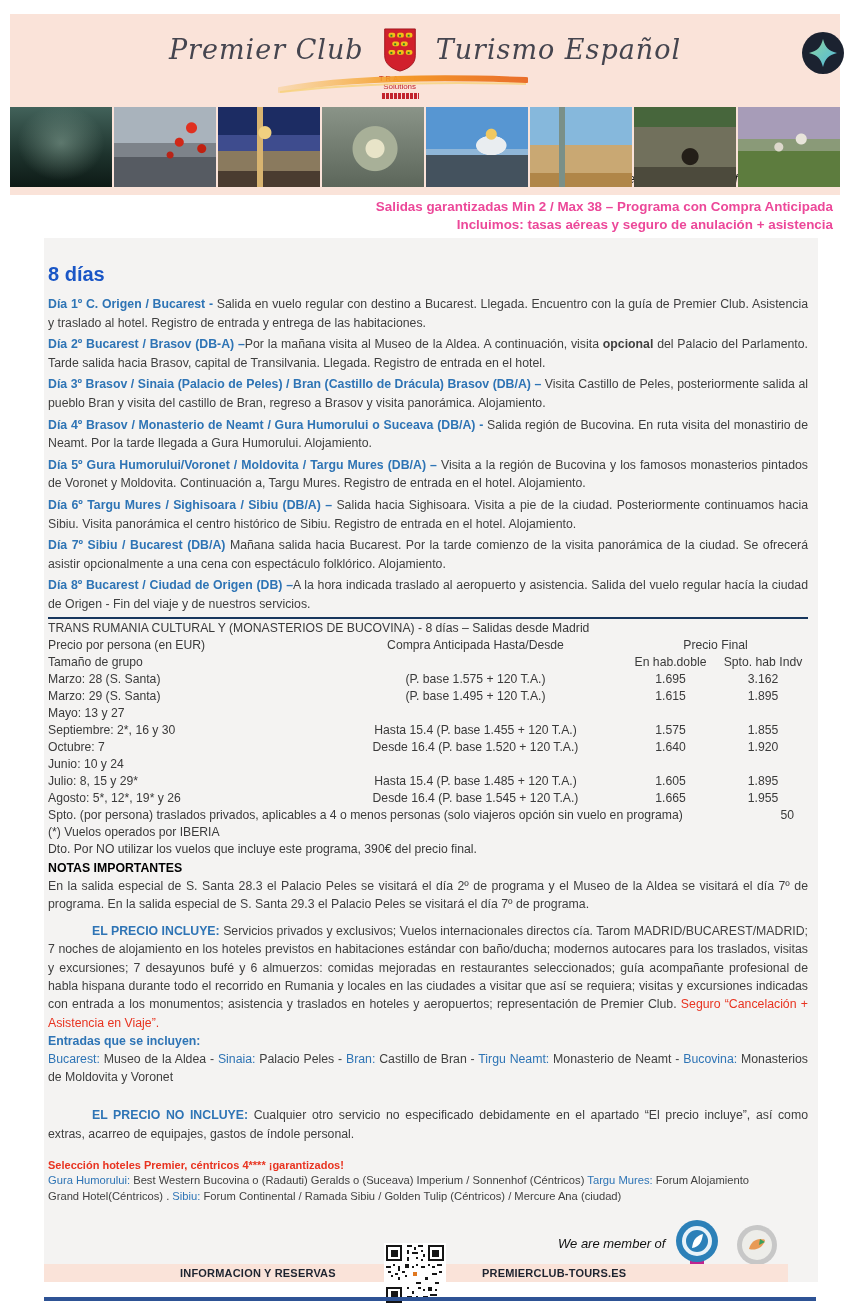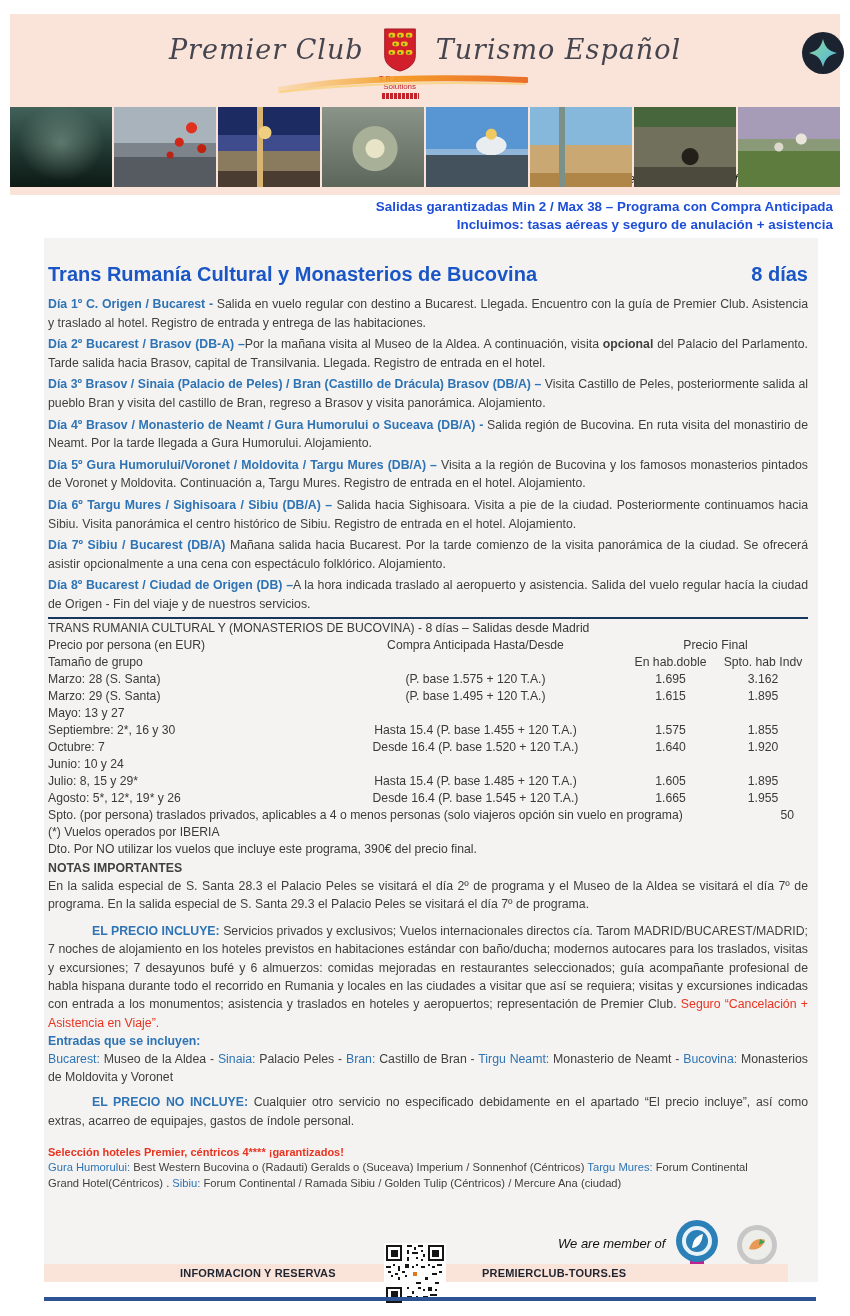--- a/index.html
+++ b/index.html
@@ -40,21 +40,21 @@
   .ph6{background:linear-gradient(90deg,transparent 0 28%,#7a9088 28% 34%,transparent 34%),
        linear-gradient(0deg,#b08648 0 18%,#c9a873 18% 52%,#86b8dc 52% 100%);}
   .ph7{background:radial-gradient(circle at 55% 62%,#241f18 0 8px,transparent 9px),
        linear-gradient(180deg,#47663c 0 25%,#71705c 25% 75%,#4c4a3c 75% 100%);}
   .ph8{background:radial-gradient(circle at 62% 40%,#e8e4da 0 5px,transparent 6px),
        radial-gradient(circle at 40% 50%,#ddd8cc 0 4px,transparent 5px),
        linear-gradient(180deg,#a79cb8 0 40%,#8a9a78 40% 55%,#5d7c3e 55% 100%);}
 
   
   .salidas{position:absolute;right:17px;top:198px;text-align:right;font-weight:bold;
-           font-size:13.4px;line-height:18px;color:#1d4ed8;}
+           font-size:13.4px;line-height:18px;color:#ec4899;}
 
   
   .panel{position:absolute;left:44px;top:238px;width:774px;height:1044px;background:#f4f3f2;
          padding:24px 10px 0 4px;box-sizing:border-box;}
   .titlerow{display:flex;justify-content:space-between;font-weight:bold;font-size:20px;
             line-height:24px;color:#1a56c6;}
   .days{margin-top:9px;}
   p.day{margin:0 0 3px 0;font-size:12.3px;line-height:18.6px;text-align:justify;}
   .dh{color:#2e74b5;font-weight:bold;}
   p.day b{color:#3f3f3f;}
@@ -62,21 +62,21 @@
   
   .ptable{margin-top:3px;border-top:2.5px solid #17365d;font-size:12.2px;color:#3a3a3a;padding-top:1px;}
   .trow{display:grid;grid-template-columns:280px 295px 95px 90px;min-height:17px;line-height:17px;}
   .trow .c{white-space:nowrap;overflow:visible;}
   .tc{text-align:center;}
   .tspan{grid-column:1/-1;}
   .pf{grid-column:3/5;text-align:center;}
   .spto-row{display:flex;justify-content:space-between;padding-right:14px;line-height:17px;min-height:17px;}
 
   
-  .notas-title{color:#404040;font-weight:bold;font-size:12.3px;line-height:17px;margin-top:2px;}
+  .notas-title{color:#000000;font-weight:bold;font-size:12.3px;line-height:17px;margin-top:2px;}
   .jpar{font-size:12.3px;line-height:18.3px;text-align:justify;}
   .blue-label{color:#2e74b5;font-weight:bold;padding-left:44px;}
   .red-text{color:#e83320;}
   .blue-line{color:#2e74b5;font-weight:bold;font-size:12.3px;line-height:18px;}
   .city{color:#2e74b5;}
   .incluye{margin-top:9px;}
   .noincluye{margin-top:7px;}
 
   
   .hoteles{margin-top:14px;}
@@ -167,21 +167,20 @@
   </div>
 
   <div class="salidas">
     <div>Salidas garantizadas Min 2 / Max 38 – Programa con Compra Anticipada</div>
     <div>Incluimos: tasas aéreas y seguro de anulación + asistencia</div>
   </div>
 
   <div class="panel">
 
     <div class="titlerow">
-      <span>Trans Rumanía Cultural y Monasterios de Bucovina</span>
       <span>8 días</span>
     </div>
 
     <div class="days">
       <p class="day"><span class="dh">Día 1º C. Origen / Bucarest - </span><span>Salida en vuelo regular con destino a Bucarest. Llegada. Encuentro con la guía de Premier Club. Asistencia y traslado al hotel. Registro de entrada y entrega de las habitaciones.</span><b></b><span></span></p>
       <p class="day"><span class="dh">Día 2º Bucarest / Brasov  (DB-A) –</span><span>Por la mañana visita al Museo de la Aldea. A continuación, visita </span><b>opcional</b><span> del Palacio del Parlamento. Tarde salida hacia Brasov, capital de Transilvania. Llegada. Registro de entrada en el hotel.</span></p>
       <p class="day"><span class="dh">Día 3º Brasov / Sinaia (Palacio de Peles) / Bran (Castillo de Drácula) Brasov (DB/A) – </span><span>Visita Castillo de Peles, posteriormente salida al pueblo Bran y visita del castillo de Bran, regreso a Brasov y visita panorámica. Alojamiento.</span><b></b><span></span></p>
       <p class="day"><span class="dh">Día 4º Brasov / Monasterio de Neamt / Gura Humorului o Suceava (DB/A) - </span><span>Salida región de Bucovina. En ruta visita del monastirio de Neamt. Por la tarde llegada a Gura Humorului. Alojamiento.</span><b></b><span></span></p>
       <p class="day"><span class="dh">Día 5º Gura Humorului/Voronet / Moldovita / Targu Mures (DB/A) – </span><span>Visita a la región de Bucovina y los famosos monasterios pintados de Voronet y Moldovita. Continuación a, Targu Mures. Registro de entrada en el hotel. Alojamiento.</span><b></b><span></span></p>
       <p class="day"><span class="dh">Día 6º Targu Mures / Sighisoara / Sibiu (DB/A)  – </span><span>Salida hacia Sighisoara. Visita a pie de la ciudad. Posteriormente continuamos hacia Sibiu. Visita panorámica el centro histórico de Sibiu. Registro de entrada en el hotel. Alojamiento.</span><b></b><span></span></p>
@@ -265,25 +264,25 @@
     </div>
 
     <div class="notas-title">NOTAS IMPORTANTES</div>
     <div class="jpar">En la salida especial de S. Santa 28.3 el Palacio Peles se visitará el día 2º de programa y el Museo de la Aldea se visitará el día 7º de programa. En la salida especial de S. Santa 29.3 el Palacio Peles se visitará el día 7º de programa.</div>
 
     <p class="jpar incluye" style="margin:9px 0 0 0;"><span class="blue-label">EL PRECIO INCLUYE:</span><span> Servicios privados y exclusivos; Vuelos internacionales directos cía. Tarom  MADRID/BUCAREST/MADRID; 7 noches de alojamiento en los hoteles previstos en habitaciones estándar con baño/ducha; modernos autocares para los traslados, visitas y excursiones; 7 desayunos bufé y 6 almuerzos: comidas mejoradas en restaurantes seleccionados; guía acompañante profesional de habla hispana durante todo el recorrido en Rumania y locales en las ciudades a visitar que así se requiera; visitas y excursiones indicadas con entrada a los monumentos; asistencia y traslados en hoteles y aeropuertos; representación de Premier Club. </span><span class="red-text">Seguro “Cancelación + Asistencia en Viaje”.</span></p>
 
     <div class="blue-line">Entradas que se incluyen:</div>
     <p class="jpar" style="margin:0;"><span class="city">Bucarest:</span><span> Museo de la Aldea - </span><span class="city">Sinaia:</span><span> Palacio Peles - </span><span class="city">Bran:</span><span> Castillo de Bran - </span><span class="city">Tirgu Neamt:</span><span> Monasterio de Neamt - </span><span class="city">Bucovina:</span><span> Monasterios de Moldovita y Voronet</span></p>
 
-    <p class="jpar noincluye" style="margin:7px 0 0 0;"><span class="blue-label">EL PRECIO NO INCLUYE:</span><span> Cualquier otro servicio no especificado debidamente en el apartado “El precio incluye”, así como extras, acarreo de equipajes, gastos de índole personal.</span></p>
+    <p class="jpar noincluye" style="margin:20px 0 0 0;"><span class="blue-label">EL PRECIO NO INCLUYE:</span><span> Cualquier otro servicio no especificado debidamente en el apartado “El precio incluye”, así como extras, acarreo de equipajes, gastos de índole personal.</span></p>
 
     <div class="hoteles">
       <div class="hoteles-title">Selección hoteles Premier, céntricos 4****  ¡garantizados!</div>
-      <div class="hline"><span class="city">Gura Humorului:</span><span> Best Western Bucovina o (Radauti) Geralds o (Suceava) Imperium / Sonnenhof  (Céntricos) </span><span class="city">Targu Mures:</span><span> Forum Continental</span></div>
+      <div class="hline"><span class="city">Gura Humorului:</span><span> Best Western Bucovina o (Radauti) Geralds o (Suceava) Imperium / Sonnenhof  (Céntricos) </span><span class="city">Targu Mures:</span><span> Forum Alojamiento</span></div>
       <div class="hline"><span>Grand Hotel(Céntricos) . </span><span class="city">Sibiu:</span><span> Forum Continental / Ramada Sibiu / Golden Tulip (Céntricos) / Mercure Ana (ciudad)</span></div>
     </div>
   </div>
 
   <span class="member">We are member of</span>
 
   <svg class="badge-blue" width="46" height="54" viewBox="0 0 46 54">
     <polygon points="16,36 30,36 30,52 23,46 16,52" fill="#bf2490"></polygon>
     <circle cx="23" cy="22" r="21" fill="#2c80b8"></circle>
     <circle cx="23" cy="22" r="15" fill="#e9f2f8"></circle>

